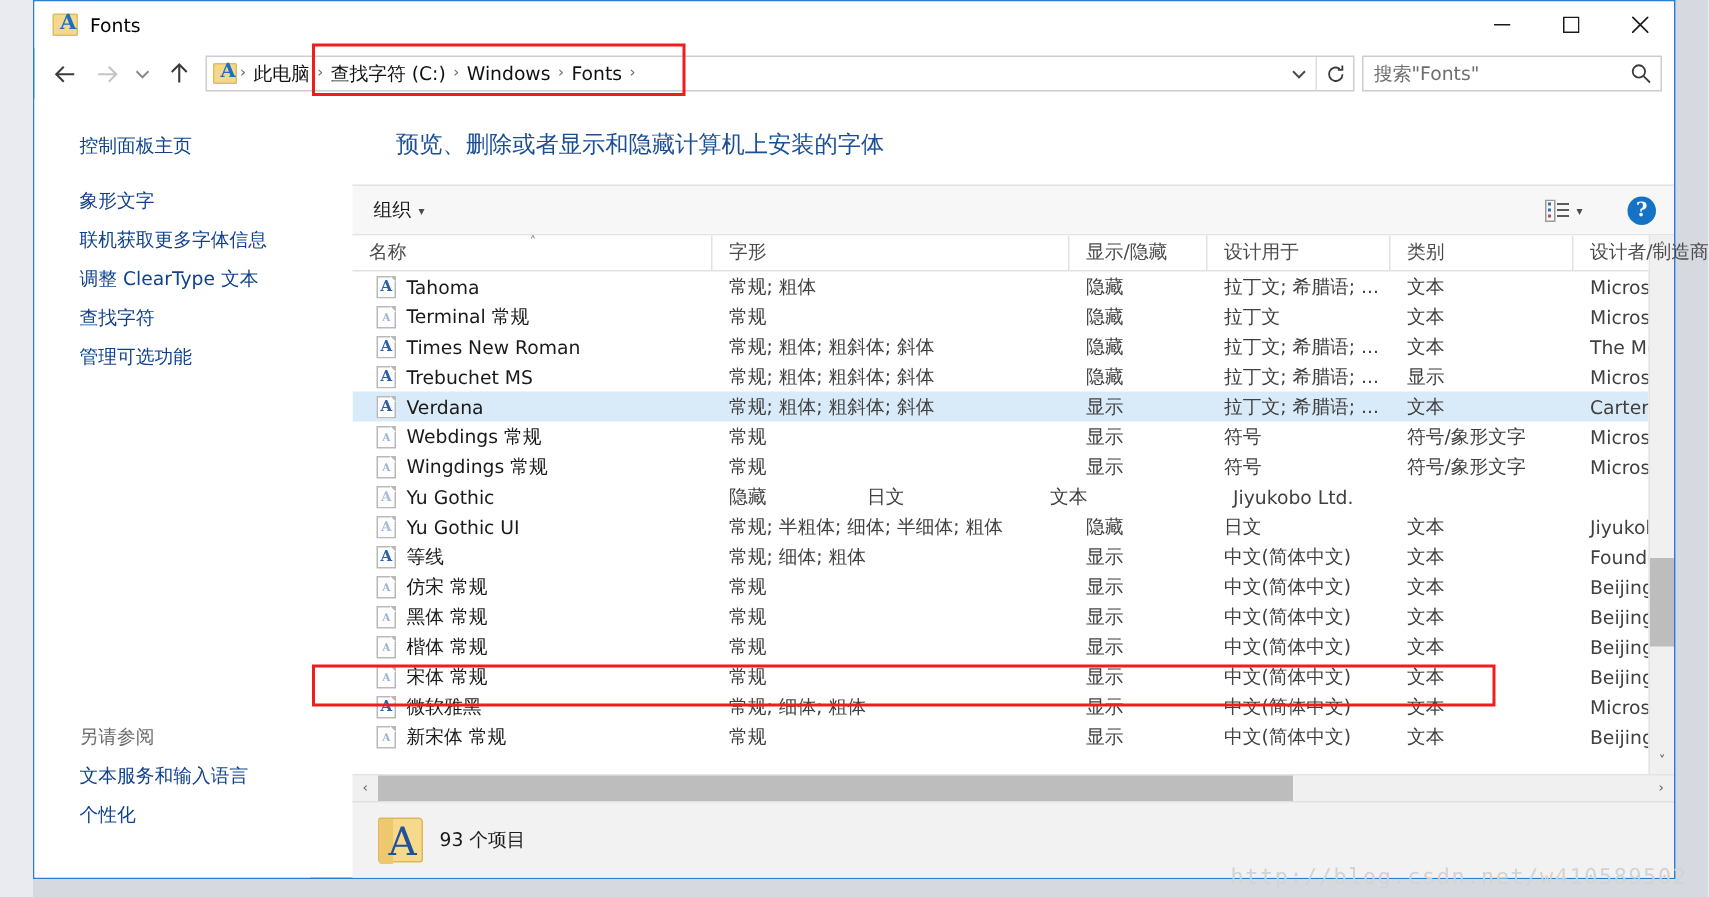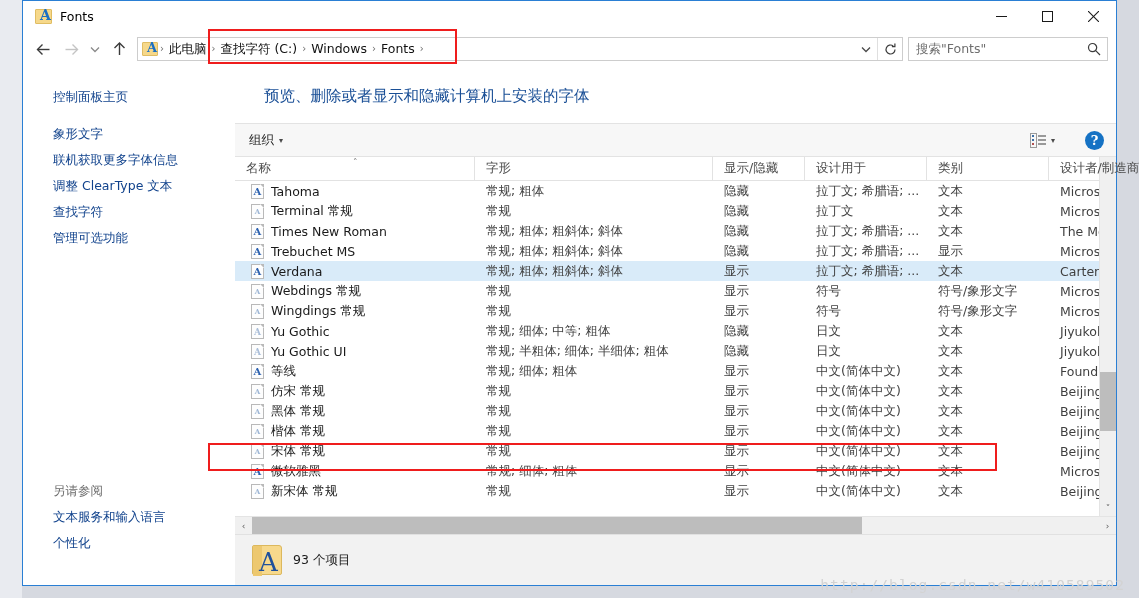--- a/index.html
+++ b/index.html
@@ -387,21 +387,20 @@
                   <div class="cell" style="width: 148px;">Microsoft Corpor</div>
                 </div>
                 <div class="row">
                   <div class="cell name" style="width: 240px;">
                     <span class="fonticon dim">
                       <span class="pg"></span>
                       <span class="la">A</span>
                     </span>
                     <span>Yu Gothic</span>
                   </div>
-                  <div class="cell" style="width: 238px;">常规; 细体; 中等; 粗体</div>
                   <div class="cell" style="width: 92px;">隐藏</div>
                   <div class="cell" style="width: 122px;">日文</div>
                   <div class="cell" style="width: 122px;">文本</div>
                   <div class="cell" style="width: 148px;">Jiyukobo Ltd.</div>
                 </div>
                 <div class="row">
                   <div class="cell name" style="width: 240px;">
                     <span class="fonticon dim">
                       <span class="pg"></span>
                       <span class="la">A</span>

